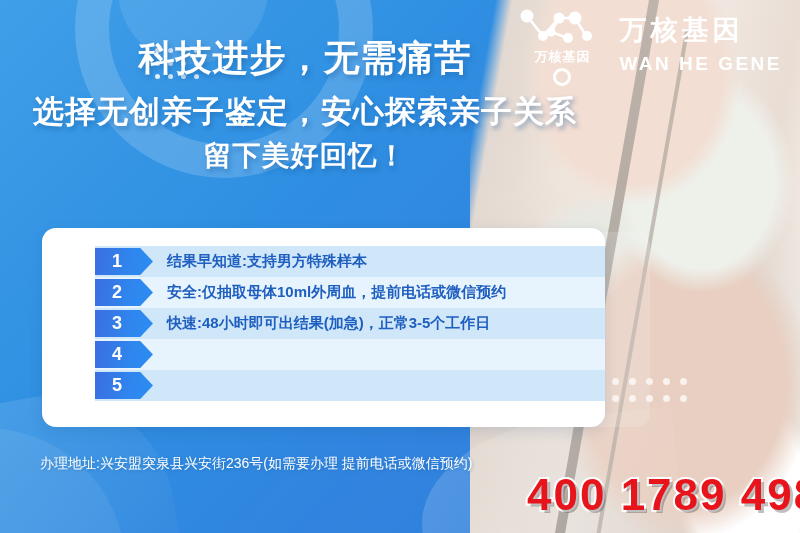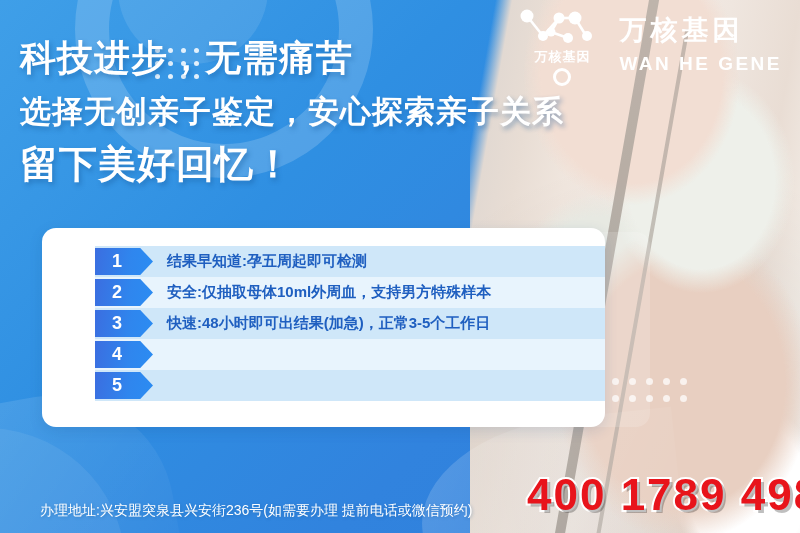--- a/index.html
+++ b/index.html
@@ -100,29 +100,29 @@
   }
   .logo-mark .ring-dot{
     position:absolute;left:40px;top:60px;width:12px;height:12px;border-radius:50%;
     border:3px solid #fff;
   }
   .logo-text{display:flex;flex-direction:column;align-items:flex-start;line-height:1;}
   .logo-cn{color:#fff;font-size:27px;font-weight:700;letter-spacing:4px;}
   .logo-en{color:#fff;font-size:19px;font-weight:700;letter-spacing:2.5px;margin-top:10px;}
 
   
-  .headline{position:absolute;left:20px;top:36px;}
+  .headline{position:absolute;left:33px;top:36px;text-align:center;}
   .hl{
     color:#fff;font-weight:700;white-space:nowrap;
     text-shadow:2px 3px 5px rgba(22,86,150,0.45);
     letter-spacing:1px;
   }
   .hl1{font-size:36px;line-height:44px;}
   .hl2{font-size:31px;line-height:44px;margin-top:10px;}
-  .hl3{font-size:38px;line-height:44px;margin-top:8px;}
+  .hl3{font-size:28px;line-height:44px;}
 
   
   .card{
     position:absolute;left:42px;top:228px;width:563px;height:199px;
     background:#fff;border-radius:14px;
     box-shadow:0 4px 14px rgba(18,70,130,0.14);
   }
   .rows{position:absolute;left:0;top:18px;width:100%;}
   .row{
     position:relative;height:31px;display:flex;align-items:center;
@@ -143,21 +143,20 @@
     position:relative;z-index:2;margin-left:14px;
     color:#1f5fc0;font-size:15px;font-weight:700;white-space:nowrap;
   }
   .row5 .row-text{color:#2a62c4;}
 
   
   .address{
     position:absolute;left:40px;top:455px;
     color:#fff;font-size:14px;white-space:nowrap;
     text-shadow:1px 1px 3px rgba(20,80,140,0.35);
-    margin-top:47px;
   }
   .phone{
     position:absolute;left:527px;top:470px;
     color:#e8141b;font-size:44px;font-weight:700;letter-spacing:2px;
     -webkit-text-stroke:4px #fff;
     paint-order:stroke fill;
     text-shadow:3px 3px 0 rgba(0,0,0,0.25);
     white-space:nowrap;
   }
 </style>
@@ -234,26 +233,26 @@
     <div class="hl hl1">科技进步，无需痛苦</div>
     <div class="hl hl2">选择无创亲子鉴定，安心探索亲子关系</div>
     <div class="hl hl3">留下美好回忆！</div>
   </div>
 
   <div class="card">
     <div class="rows" id="feature-rows">
         <div class="row">
           <div class="stripe"></div>
           <div class="badge">1</div>
-          <div class="row-text">结果早知道:孕五周起即可检测</div>
+          <div class="row-text">结果早知道:支持男方特殊样本</div>
         </div>
         <div class="row odd">
           <div class="stripe"></div>
           <div class="badge">2</div>
-          <div class="row-text">安全:仅抽取母体10ml外周血，支持男方特殊样本</div>
+          <div class="row-text">安全:仅抽取母体10ml外周血，提前电话或微信预约</div>
         </div>
         <div class="row">
           <div class="stripe"></div>
           <div class="badge">3</div>
           <div class="row-text">快速:48小时即可出结果(加急)，正常3-5个工作日</div>
         </div>
         <div class="row odd">
           <div class="stripe"></div>
           <div class="badge">4</div>
         </div>

